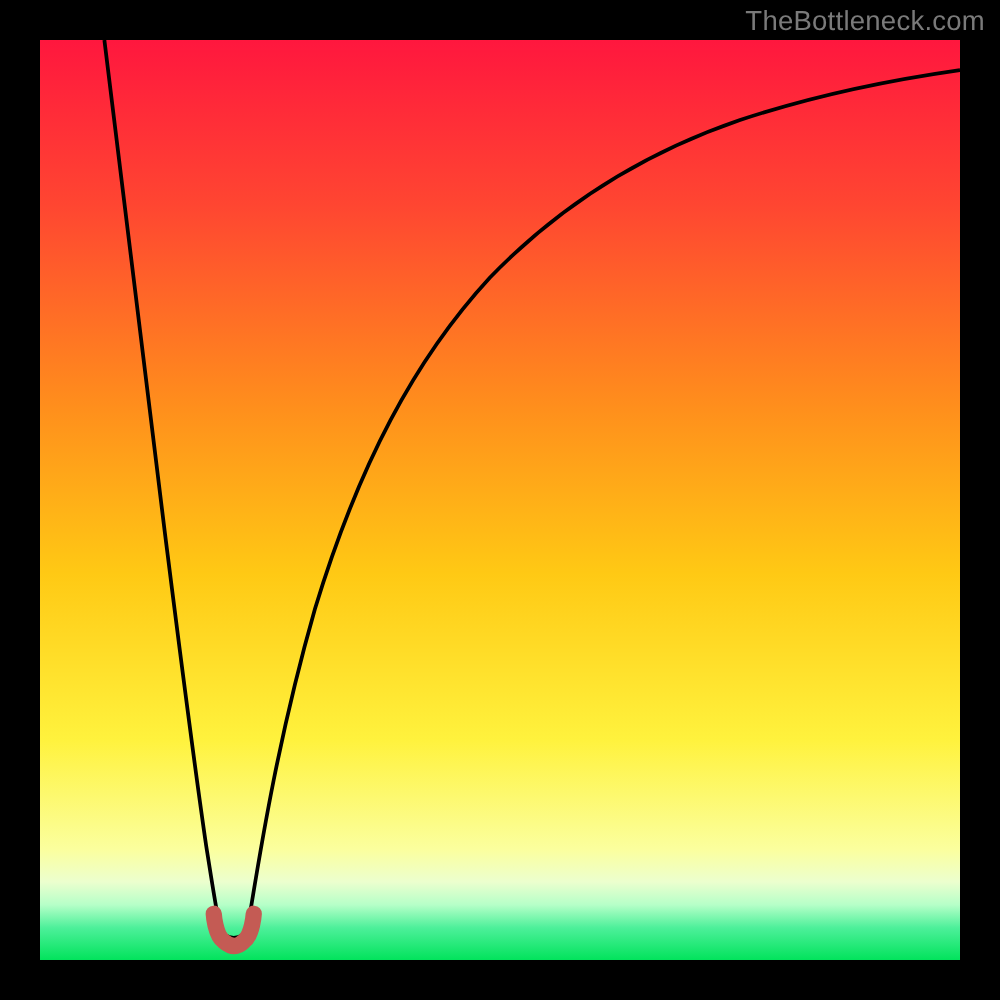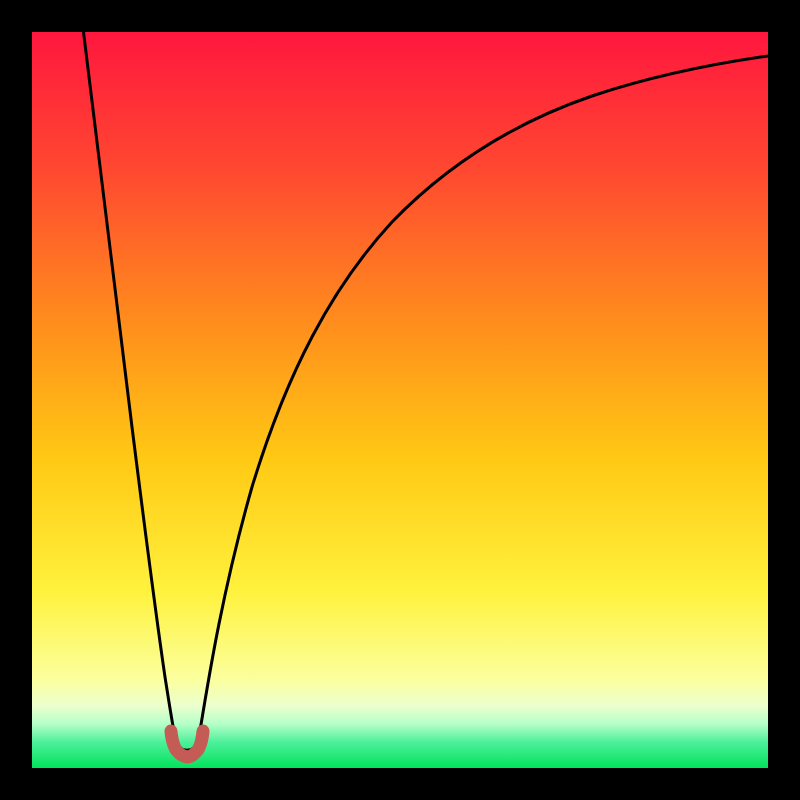--- a/index.html
+++ b/index.html
@@ -82,14 +82,15 @@
                C 420 128, 490 88, 560 64
                C 620 44, 680 32, 736 24" fill="none" stroke="#000" stroke-width="3"></path>
       <path d="M 139 699
                C 139 699, 140 716, 147 721
                C 153 726, 158 726, 163 721
                C 170 716, 171 699, 171 699" fill="none" stroke="#c45b54" stroke-width="13" stroke-linecap="round" stroke-linejoin="round"></path>
     </svg>
 
   </div>
 
+  <div class="watermark">TheBottleneck.com</div>
 
 </div>
 
 </body></html>

